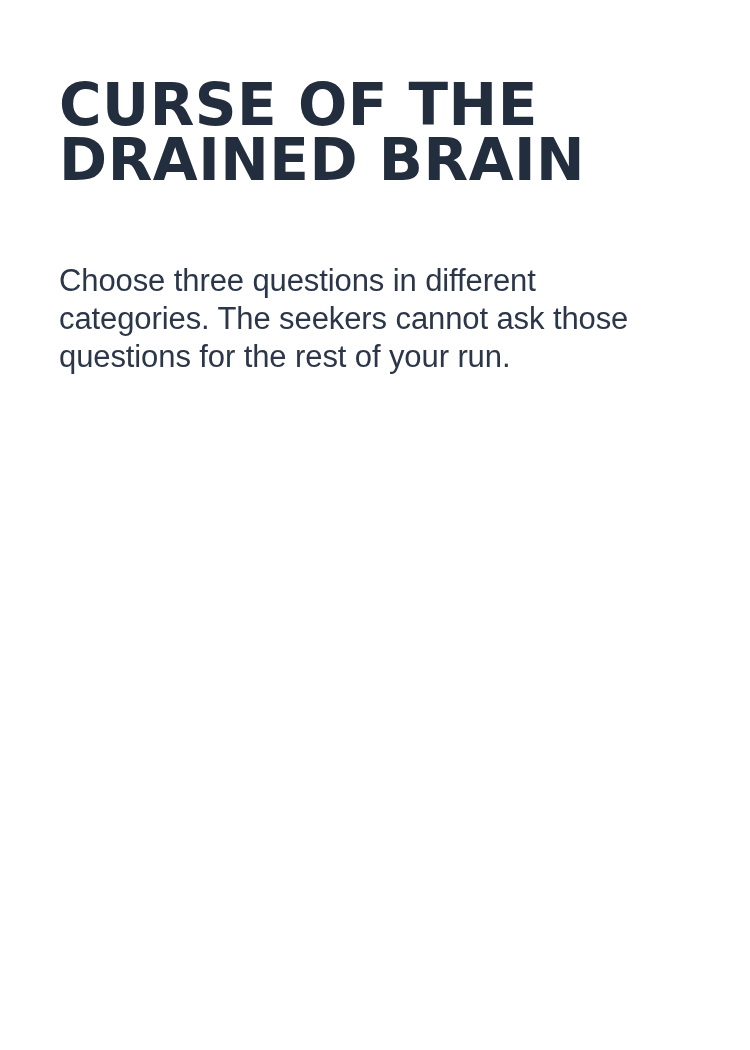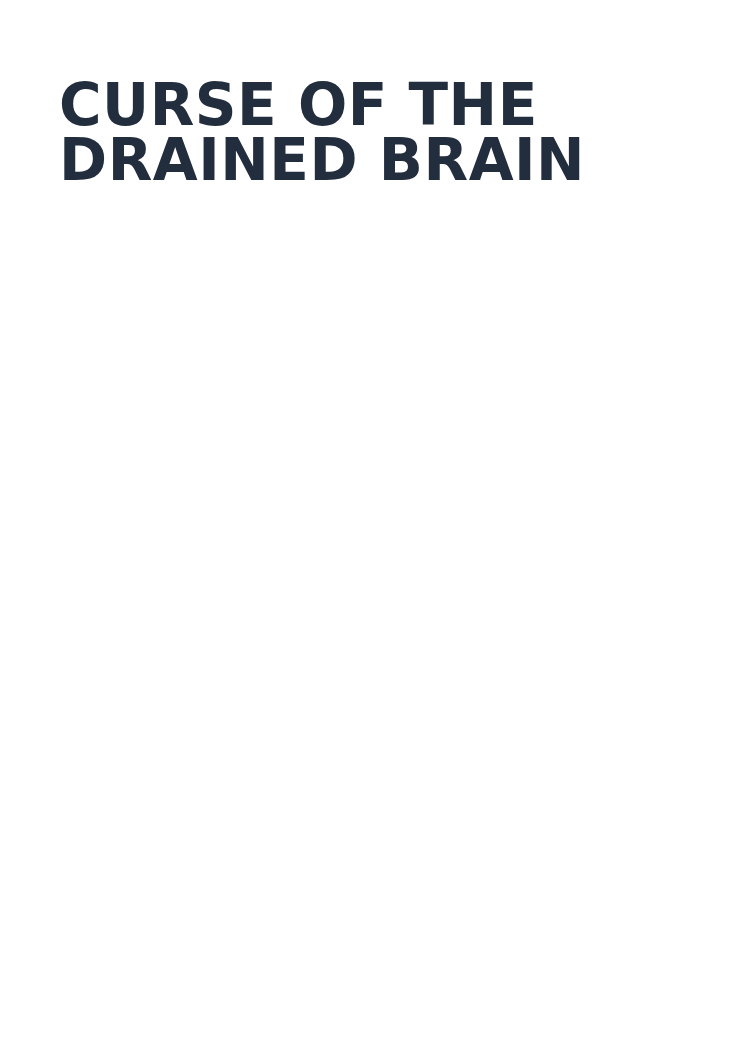--- a/index.html
+++ b/index.html
@@ -82,17 +82,18 @@
   }
 </style>
 </head>
 <body>
 
 <div class="card">
 
   <h1 class="card-title">CURSE OF THE
 DRAINED BRAIN</h1>
 
+  <p class="card-body">Choose three questions in different categories. The seekers cannot ask those questions for the rest of your run.</p>
 
   <div class="card-art"></div>
 
 
 </div>
 
 </body></html>

